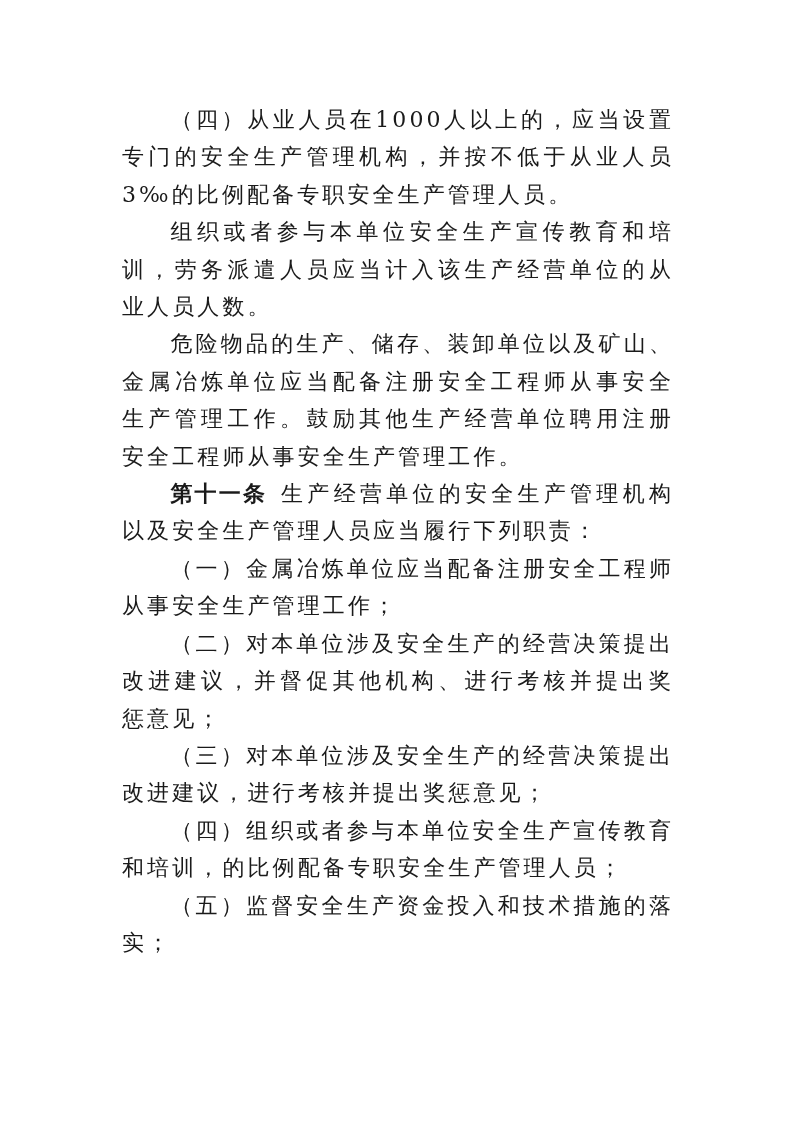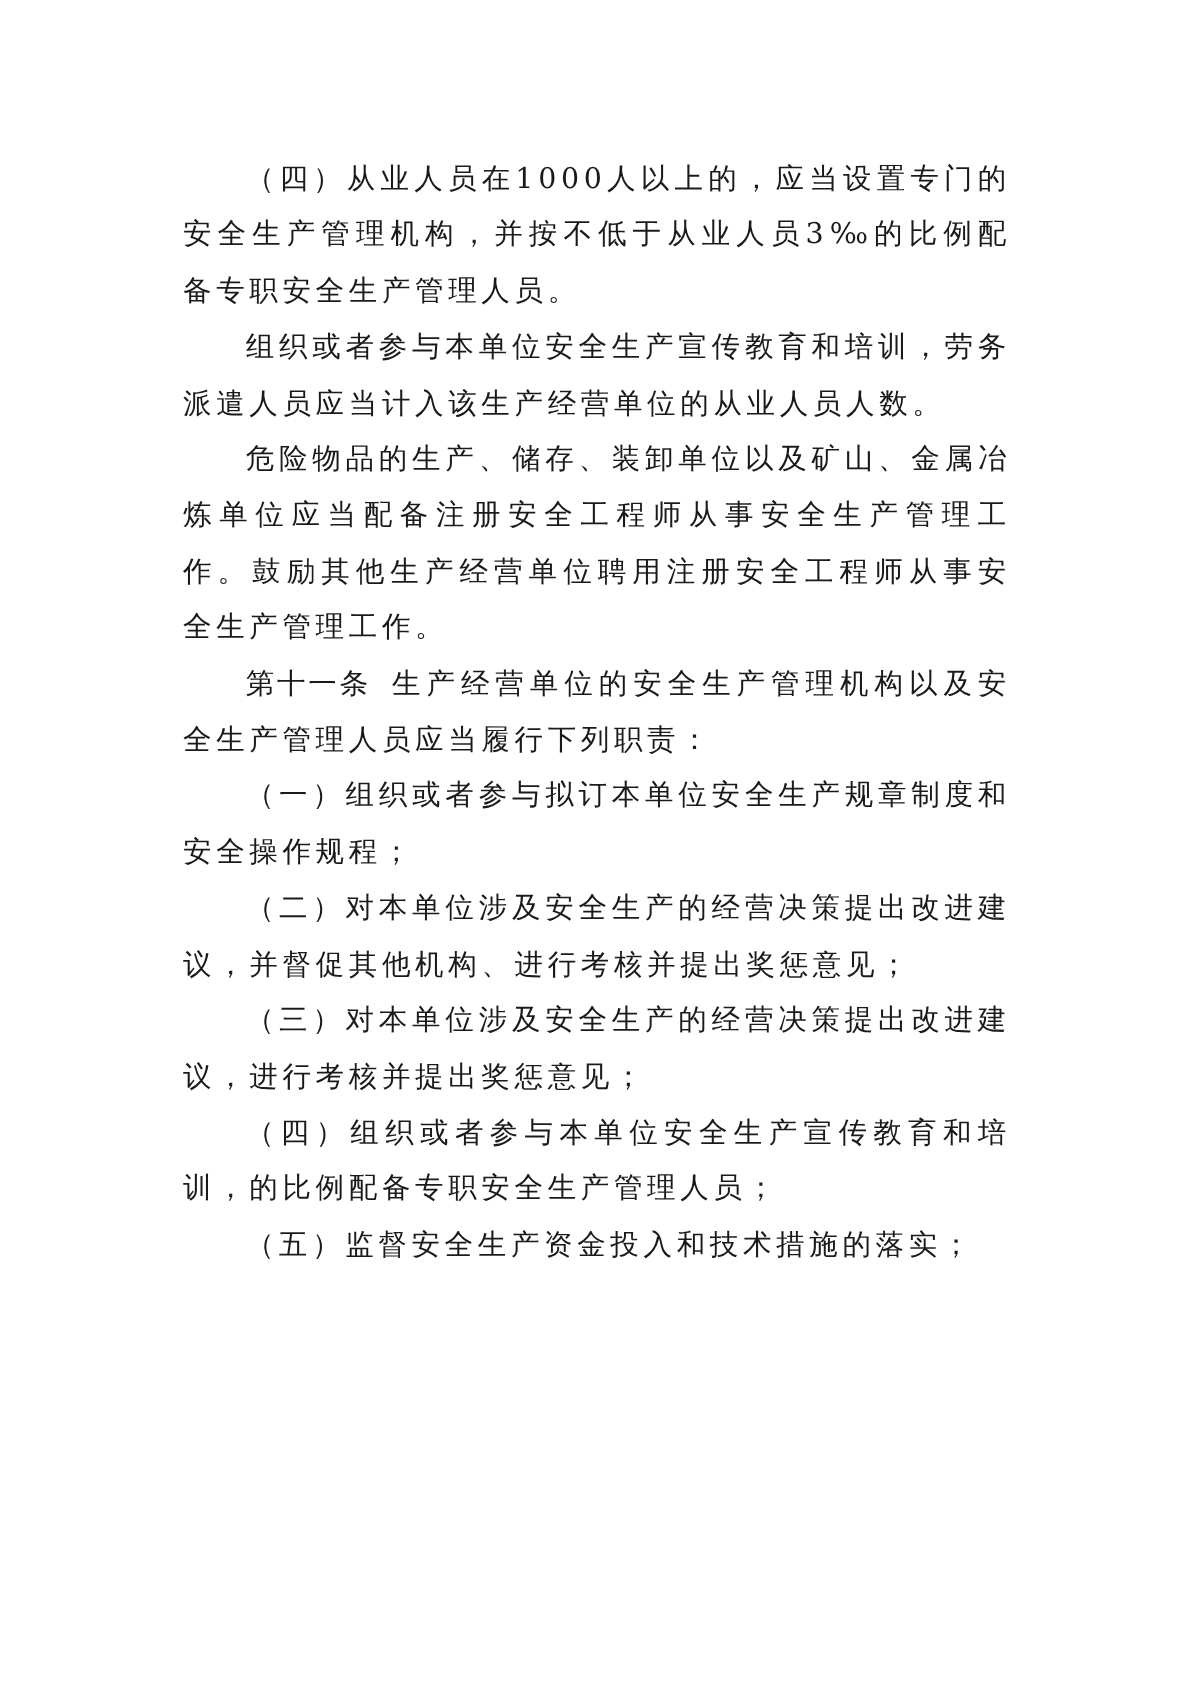--- a/index.html
+++ b/index.html
@@ -16,47 +16,47 @@
       color: #1a1a1a;
     }
     .page {
       position: absolute;
       left: 122px;
       top: 101px;
       width: 552px;
     }
     .para {
       margin: 0;
-      font-size: 19px;
+      font-size: 22px;
       line-height: 37.4px;
       text-align: justify;
       text-align-last: left;
       letter-spacing: 3.1px;
       text-indent: 2.2em;
       word-break: break-all;
     }
     .para.art {
       text-indent: 2.2em;
     }
     .article-label {
       font-family: "DejaVu Sans", "Liberation Sans", sans-serif;
-      font-weight: normal;
+      font-weight: bold;
       letter-spacing: 1px;
       margin-right: 14px;
       margin-top: 45px;
     }
   </style>
 </head>
 <body>
 
 <div class="page">
   <p class="para">（四）从业人员在1000人以上的，应当设置专门的安全生产管理机构，并按不低于从业人员3‰的比例配备专职安全生产管理人员。</p>
   <p class="para">组织或者参与本单位安全生产宣传教育和培训，劳务派遣人员应当计入该生产经营单位的从业人员人数。</p>
   <p class="para">危险物品的生产、储存、装卸单位以及矿山、金属冶炼单位应当配备注册安全工程师从事安全生产管理工作。鼓励其他生产经营单位聘用注册安全工程师从事安全生产管理工作。</p>
 
   <p class="para art"><span class="article-label">第十一条</span><span>生产经营单位的安全生产管理机构以及安全生产管理人员应当履行下列职责：</span></p>
 
-  <p class="para">（一）组织或者参与拟订本单位安全生产规章制度和安全操作规程；</p>
+  <p class="para">（一）金属冶炼单位应当配备注册安全工程师从事安全生产管理工作；</p>
   <p class="para">（二）对本单位涉及安全生产的经营决策提出改进建议，并督促其他机构、进行考核并提出奖惩意见；</p>
   <p class="para">（三）对本单位涉及安全生产的经营决策提出改进建议，进行考核并提出奖惩意见；</p>
   <p class="para">（四）组织或者参与本单位安全生产宣传教育和培训，的比例配备专职安全生产管理人员；</p>
   <p class="para">（五）监督安全生产资金投入和技术措施的落实；</p>
 </div>
 
 </body></html>

